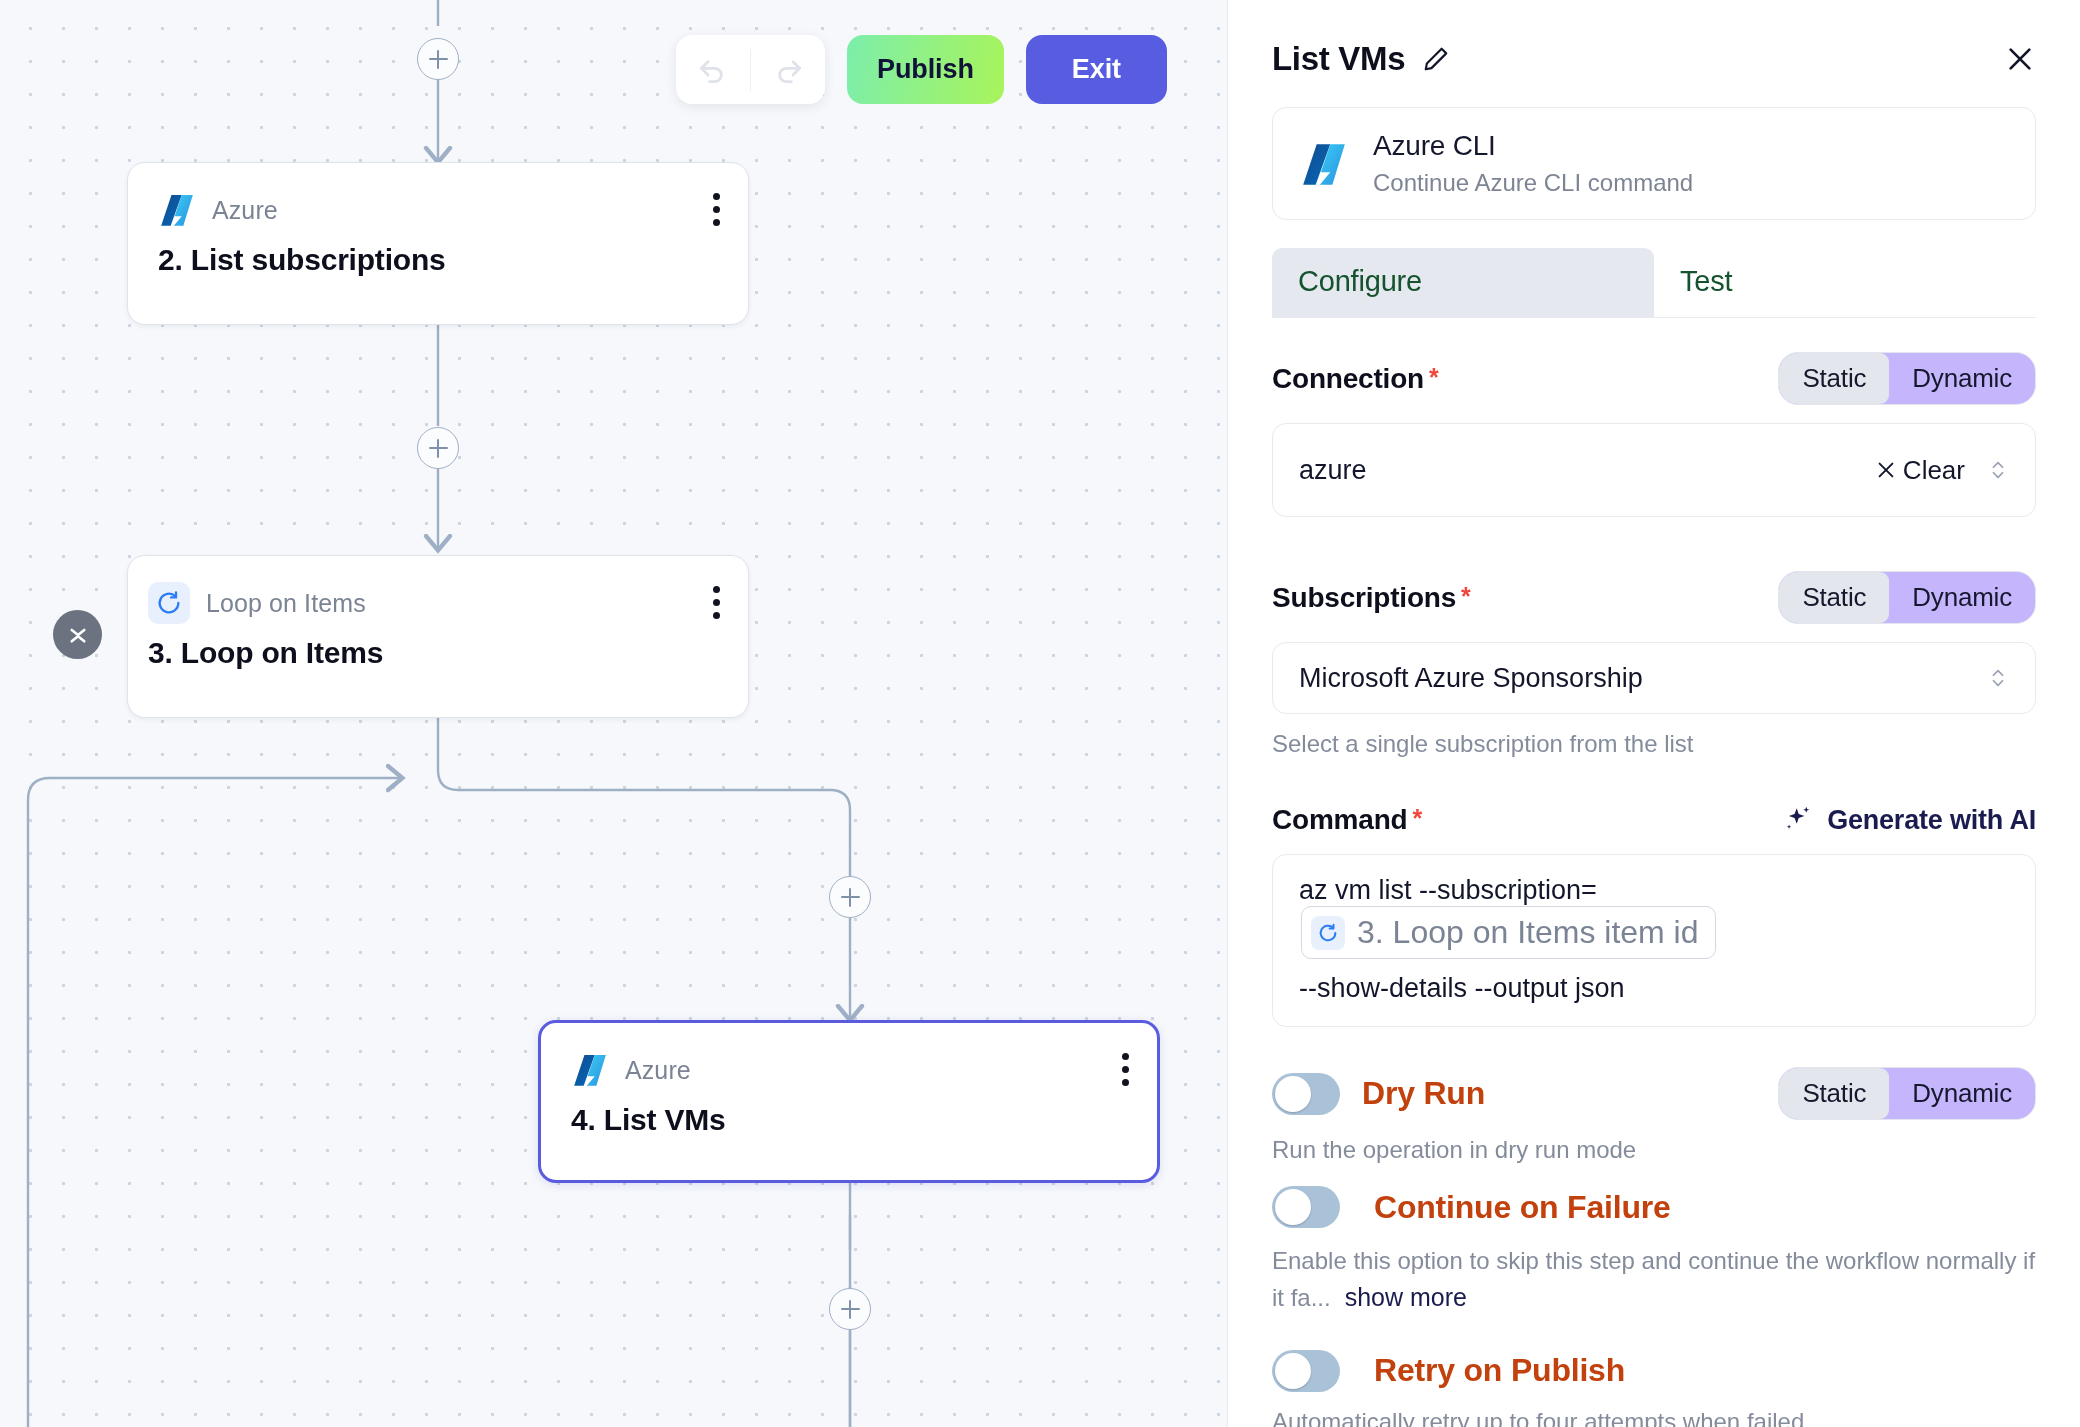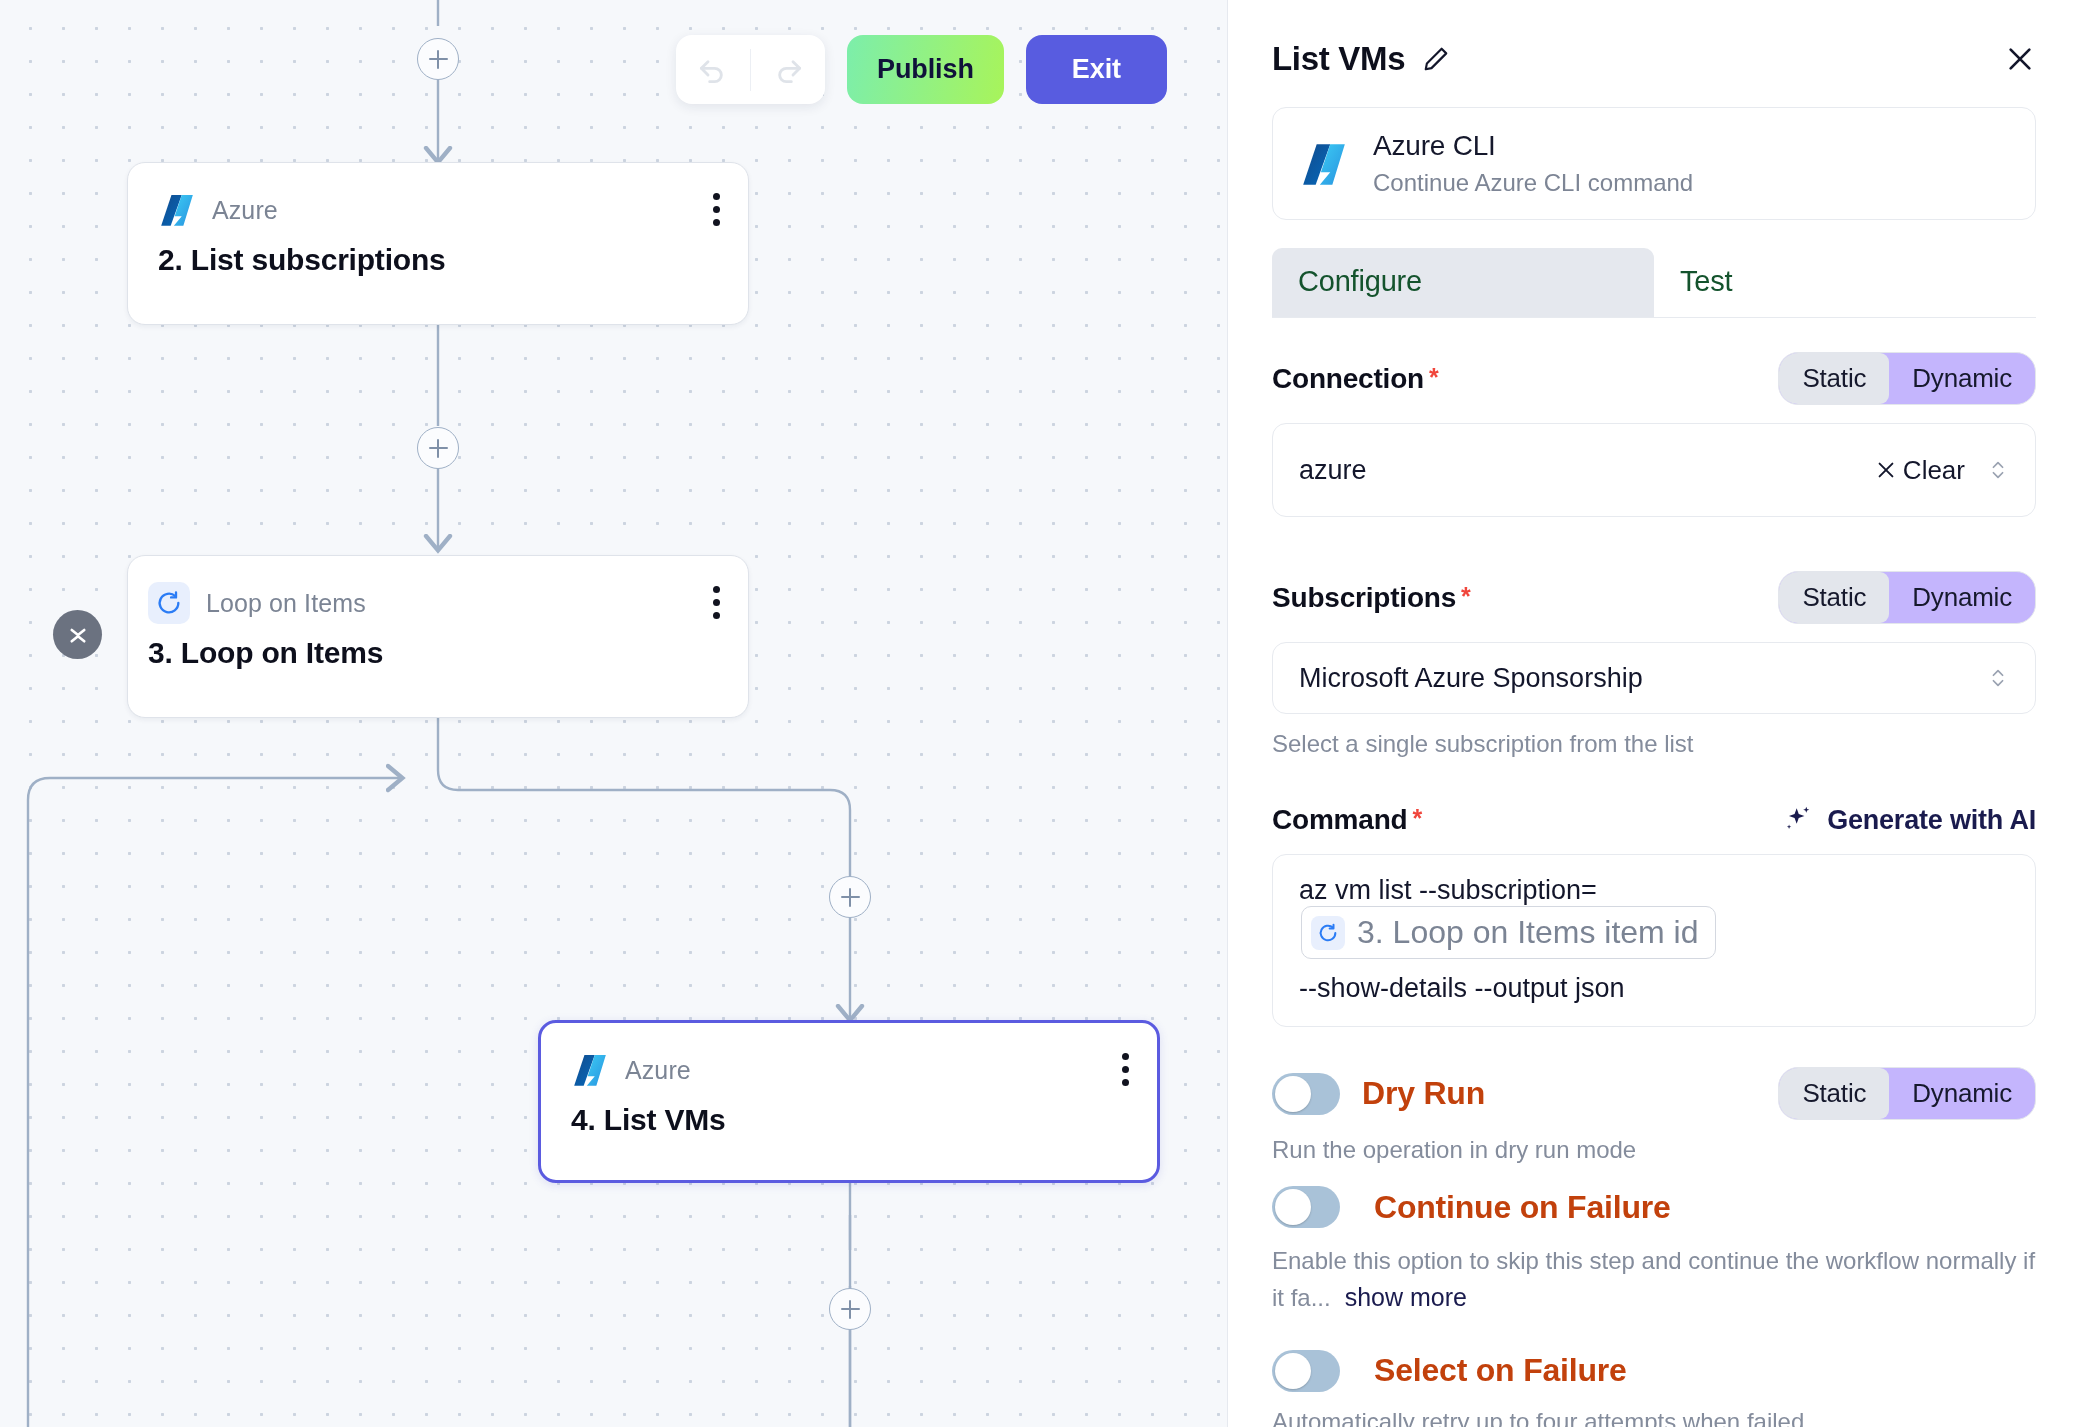--- a/index.html
+++ b/index.html
@@ -432,19 +432,19 @@
         <span class="toggle-label">Continue on Failure</span>
       </div>
       <div class="helper" style="line-height:1.45;">
         <span>Enable this option to skip this step and continue the workflow normally if it fa...</span><a class="show-more">show more</a>
       </div>
     </div>
 
     <div class="field" style="margin-top:34px;">
       <div class="toggle-row" style="gap:34px;">
         <span class="toggle"></span>
-        <span class="toggle-label">Select on Failure</span>
+        <span class="toggle-label">Retry on Publish</span>
       </div>
       <div class="helper">Automatically retry up to four attempts when failed.</div>
     </div>
 
   </div>
 </div>
 
 </body></html>

